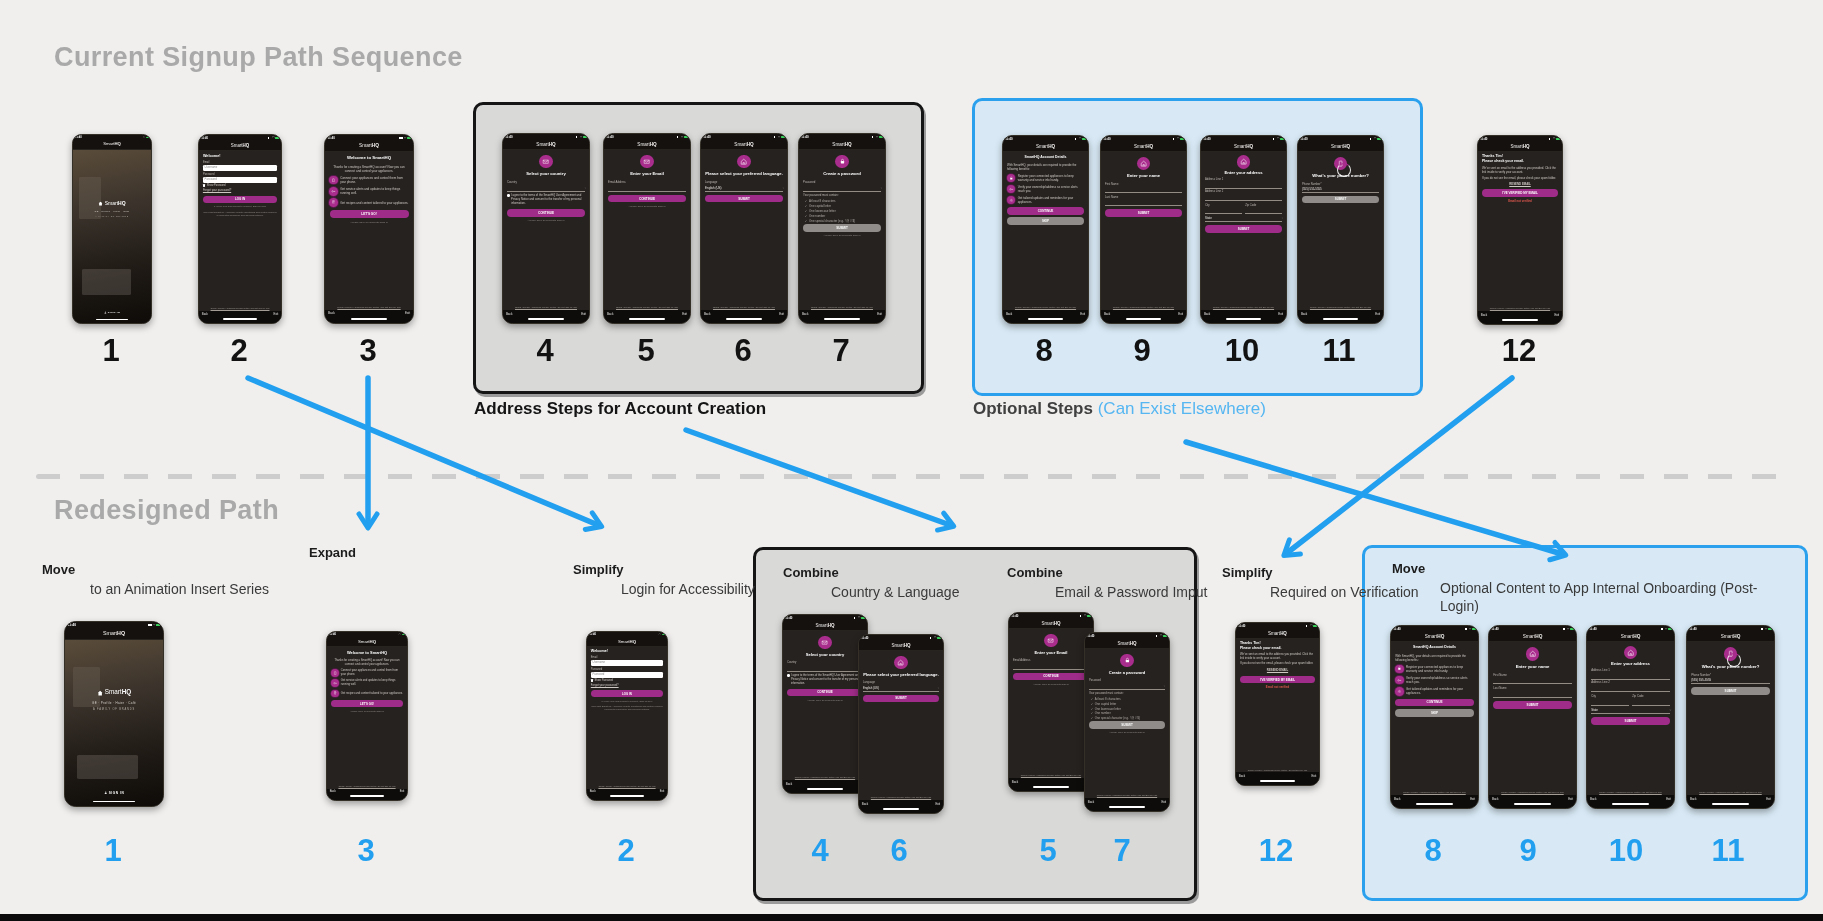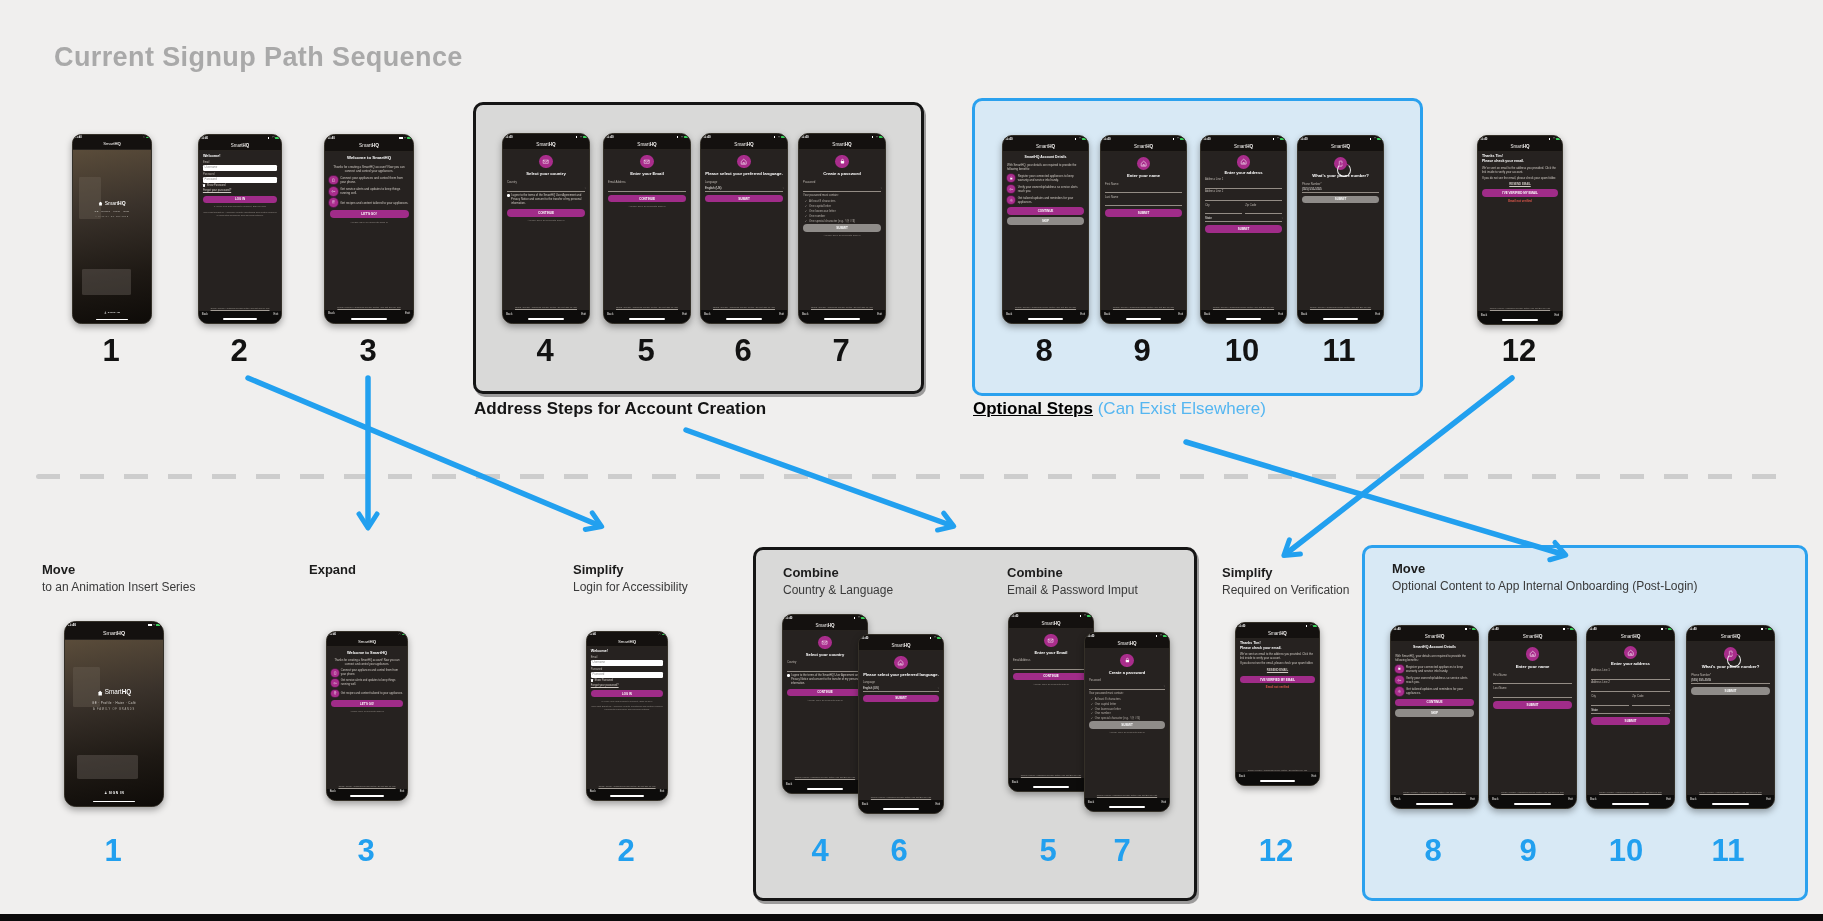--- a/index.html
+++ b/index.html
@@ -4,27 +4,27 @@
 <style>
   html,body{margin:0;padding:0;background:#e8e8e8;}
   #board{position:relative;width:1823px;height:921px;background:#f0efee;overflow:hidden;
          font-family:"Liberation Sans","DejaVu Sans",sans-serif;}
   .sec{position:absolute;margin:12px;font-size:27px;font-weight:700;color:#a9a9a9;letter-spacing:.4px;z-index:2;}
   .gbox{position:absolute;background:#d9d9d8;border:3px solid #151515;border-radius:10px;
         box-shadow:2px 3px 0 rgba(0,0,0,.35);z-index:1;}
   .bbox{position:absolute;background:#d8e9f5;border:3px solid #2ba1ee;border-radius:10px;z-index:1;}
   .glabel{position:absolute;font-size:17px;font-weight:700;color:#141414;z-index:2;}
   .olabel{position:absolute;font-size:17px;z-index:2;white-space:nowrap;}
-  .olabel .ob{font-weight:700;color:#000000;text-decoration:underline;}
+  .olabel .ob{font-weight:700;color:#404040;}
   .olabel .or{color:#55b6f1;text-align:right;}
   .dash{position:absolute;height:5px;border-radius:3px;z-index:0;
         background:repeating-linear-gradient(90deg,#cdcdcd 0 24px,transparent 24px 44px);}
   .col{position:absolute;z-index:2;}
   .ct{font-size:13px;font-weight:700;color:#1c1c1c;margin-bottom:3px;}
-  .cs{font-size:12px;color:#3a3a3a;line-height:1.3;}
+  .cs{font-size:14px;color:#3a3a3a;line-height:1.3;margin-left:48px;}
   .num{position:absolute;transform:translateX(-50%);font-size:31px;font-weight:700;z-index:2;}
   #arrowsvg{position:absolute;left:0;top:0;z-index:5;pointer-events:none;}
   #btmbar{position:absolute;left:0;bottom:0;width:100%;height:7px;background:#0b0b0b;z-index:6;}
 
   
   .phone{position:absolute;display:flex;flex-direction:column;background:#14110f;
          border:1px solid #343028;box-shadow:0 3px 7px rgba(0,0,0,.35);overflow:hidden;z-index:3;}
   .st{display:flex;justify-content:space-between;align-items:center;padding:.4em .8em .1em;
       background:#14110f;color:#fff;font-size:.5em;font-weight:700;flex:0 0 auto;}
   .strt{display:flex;gap:.4em;align-items:center;}
@@ -92,29 +92,30 @@
   <div class="gbox" style="left:473px;top:102px;width:445px;height:286px;"></div>
   <div class="bbox" style="left:972px;top:98px;width:445px;height:292px;"></div>
 
   <div class="glabel" style="left:474px;top:399px;">Address Steps for Account Creation</div>
   <div class="olabel" style="left:973px;top:399px;">
     <span class="ob">Optional Steps</span>
     <span class="or">(Can Exist Elsewhere)</span>
   </div>
 
   <div class="dash" style="left:36px;top:474px;width:1752px;"></div>
+  <h1 class="sec" style="left:42px;top:483px;">Redesigned Path</h1>
 
   <div class="gbox" style="left:753px;top:547px;width:438px;height:348px;"></div>
   <div class="bbox" style="left:1362px;top:545px;width:440px;height:350px;"></div>
 
   <div class="col" style="left:42px;top:562px;width:240px;">
     <div class="ct">Move</div>
     <div class="cs">to an Animation Insert Series</div>
   </div>
-  <div class="col" style="left:309px;top:562px;width:195px;">
+  <div class="col" style="left:309px;top:545px;width:195px;">
     <div class="ct">Expand</div>
   </div>
   <div class="col" style="left:573px;top:562px;width:200px;">
     <div class="ct">Simplify</div>
     <div class="cs">Login for Accessibility</div>
   </div>
   <div class="col" style="left:783px;top:565px;width:210px;">
     <div class="ct">Combine</div>
     <div class="cs">Country &amp; Language</div>
   </div>

